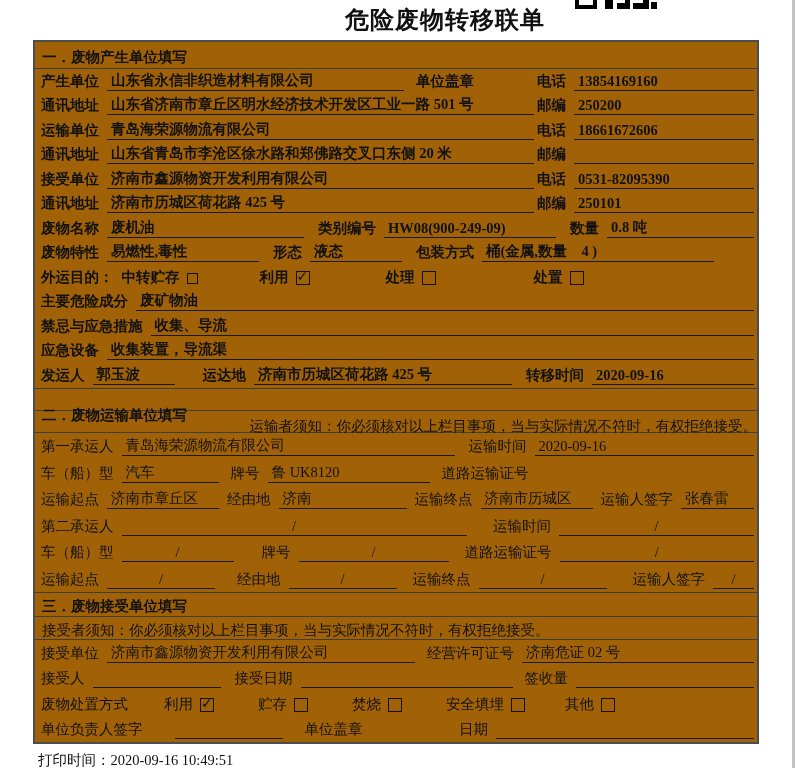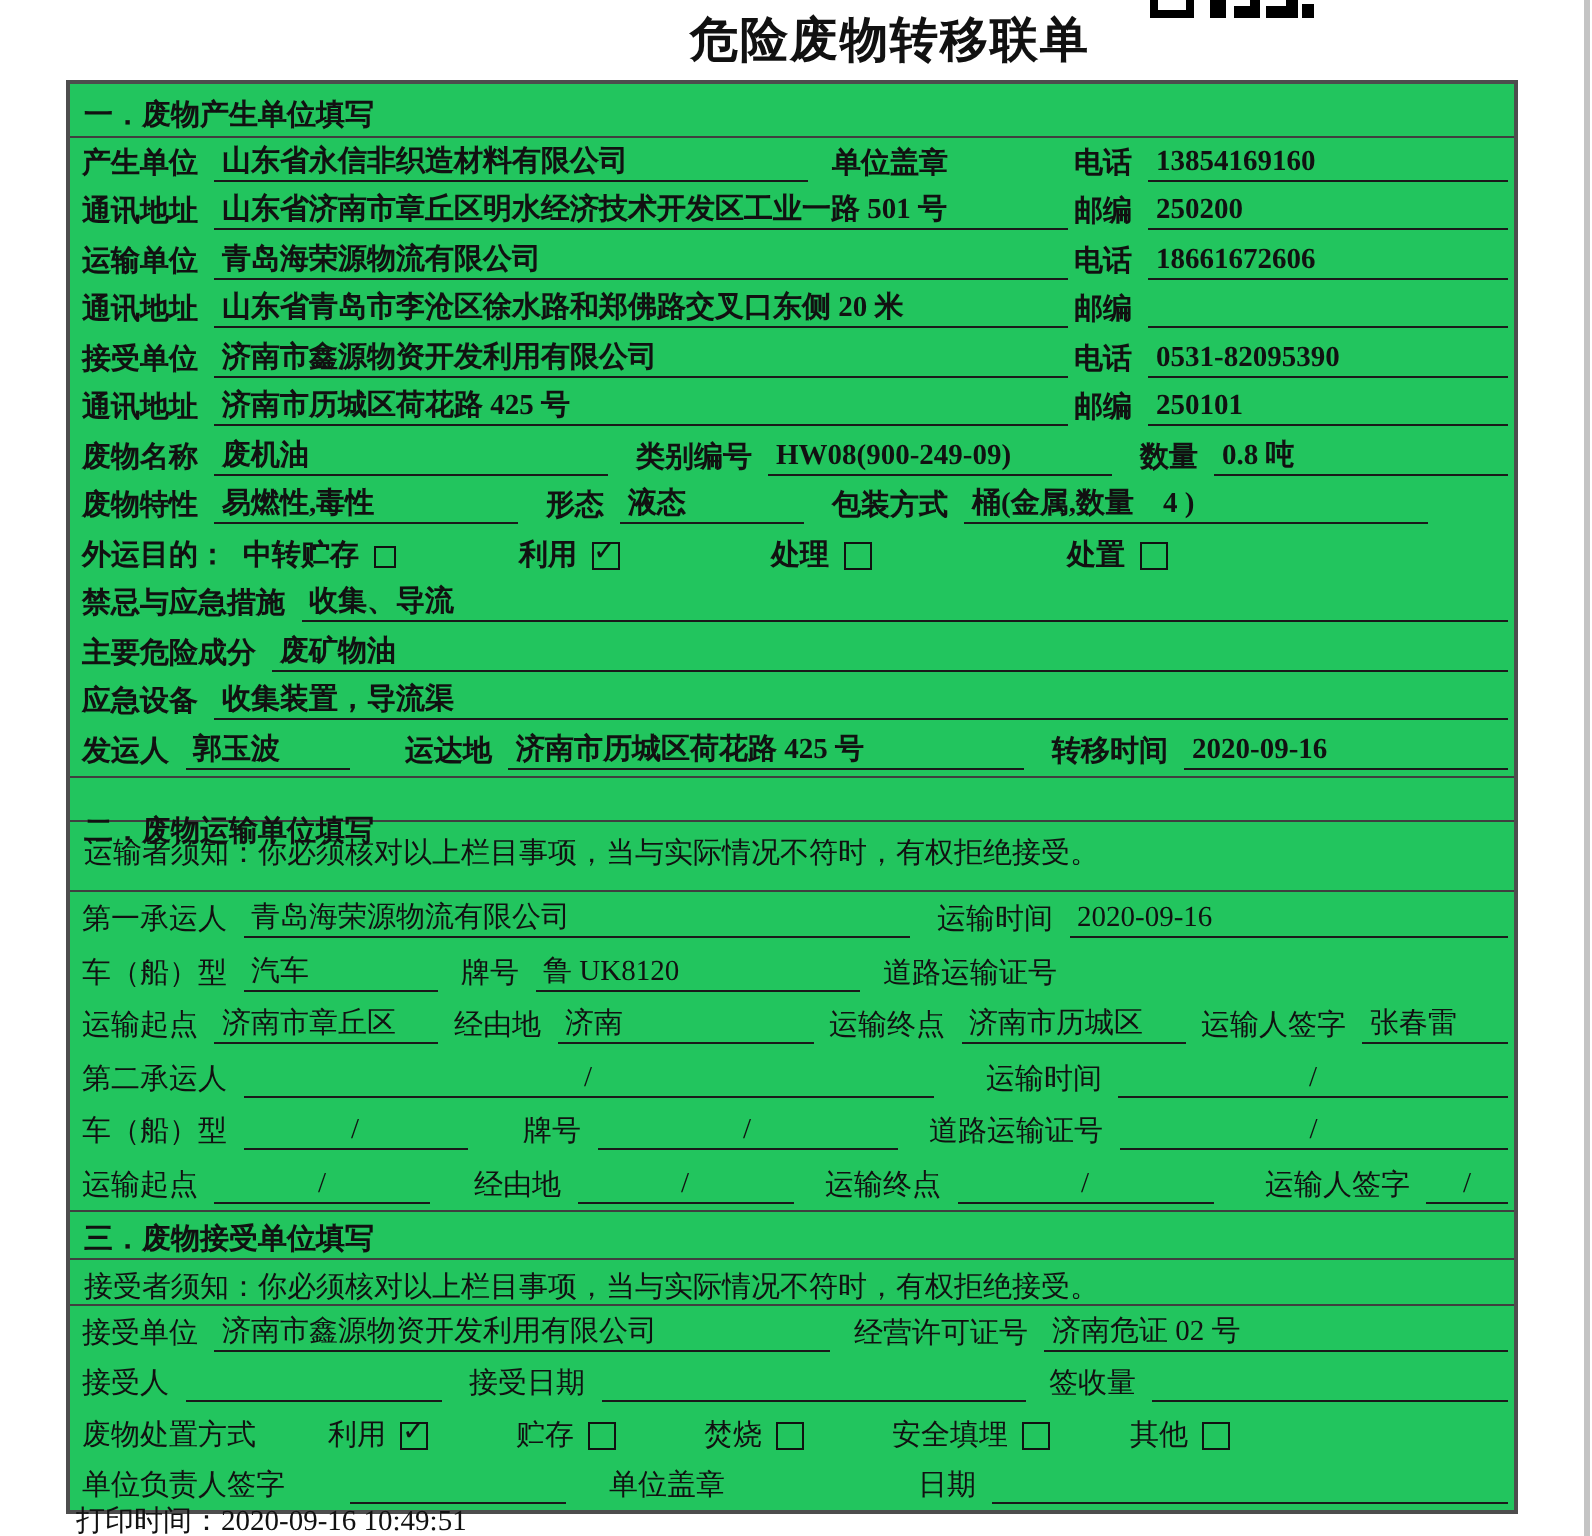--- a/index.html
+++ b/index.html
@@ -8,29 +8,29 @@
   .page-edge{position:absolute;right:1px;top:0;width:3px;height:768px;background:#c4c4c4;}
   
   .hdr{position:relative;height:40px;}
   .doc-no{position:absolute;left:38px;top:11px;font-size:14.5px;white-space:nowrap;}
   .doc-title{position:absolute;left:445px;top:4px;transform:translateX(-50%);
              font-size:24px;font-weight:bold;letter-spacing:1px;white-space:nowrap;
              font-family:"Liberation Sans","DejaVu Sans",sans-serif;}
   .qr{position:absolute;left:575px;top:0;width:82px;height:9px;}
   
   .tbl{position:absolute;left:33px;top:40px;width:726px;border:2px solid #4d4d4d;
-       box-sizing:border-box;background:#22c55e;}
+       box-sizing:border-box;background:#a16207;}
   .sech{font-weight:bold;font-size:14.5px;box-sizing:border-box;padding-left:7px;
         border-bottom:1.5px solid #3f3f3f;
         font-family:"Liberation Sans","DejaVu Sans",sans-serif;white-space:nowrap;}
   .sech1{height:27px;padding-top:6px;}
   .sech2{height:23px;padding-top:17px;border-top:1.5px solid #3f3f3f;}
   .sech3{height:25px;padding-top:4px;border-top:1.5px solid #3f3f3f;}
   .note{font-size:14.5px;box-sizing:border-box;padding-left:7px;border-bottom:1.5px solid #3f3f3f;white-space:nowrap;}
-  .note2{height:35px;padding-top:6px;}
+  .note2{height:22px;padding-top:6px;text-align:right;}
   .note3{height:23.5px;padding-top:4px;}
   .row{display:flex;align-items:flex-end;box-sizing:border-box;
        padding:0 3px 3px 6px;font-size:14.5px;}
   .h1{height:24.5px;font-weight:bold;} .h2{height:26.5px;} .h3{height:25.5px;}
   .lab{white-space:nowrap;margin-right:8px;flex:0 0 auto;}
   .u{border-bottom:1px solid #1a1a1a;min-height:17px;white-space:nowrap;
      padding:0 4px;box-sizing:border-box;flex:0 0 auto;overflow:hidden;}
   .fx{flex:1 1 auto;}
   .sp{flex:1 1 auto;}
   .ctr{text-align:center;}
@@ -138,27 +138,27 @@
       <span class="cb cb-sm"></span>
       <span class="lab" style="margin-left:62px;margin-right:0">利用</span>
       <span class="cb checked"></span>
       <span class="lab" style="margin-left:76px;margin-right:0">处理</span>
       <span class="cb"></span>
       <span class="lab" style="margin-left:98px;margin-right:0">处置</span>
       <span class="cb"></span>
     </div>
 
     <div class="row h1">
+      <span class="lab">主要危险成分</span>
+      <span class="u fx">废矿物油</span>
+    </div>
+
+    <div class="row h1">
       <span class="lab">禁忌与应急措施</span>
       <span class="u fx">收集、导流</span>
-    </div>
-
-    <div class="row h1">
-      <span class="lab">主要危险成分</span>
-      <span class="u fx">废矿物油</span>
     </div>
 
     <div class="row h1">
       <span class="lab">应急设备</span>
       <span class="u fx">收集装置，导流渠</span>
     </div>
 
     <div class="row h1">
       <span class="lab">发运人</span>
       <span class="u" style="width:82px">郭玉波</span>

